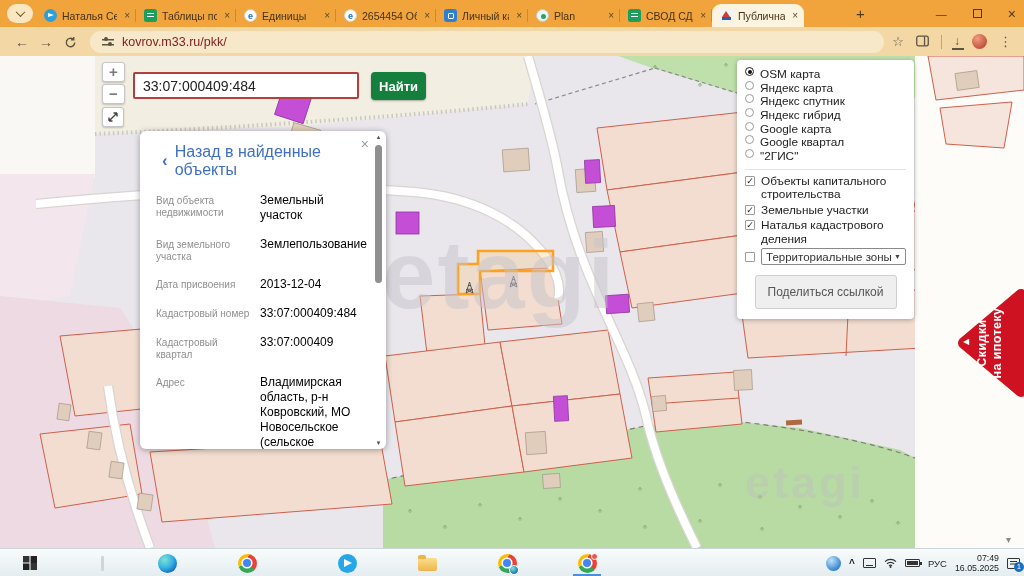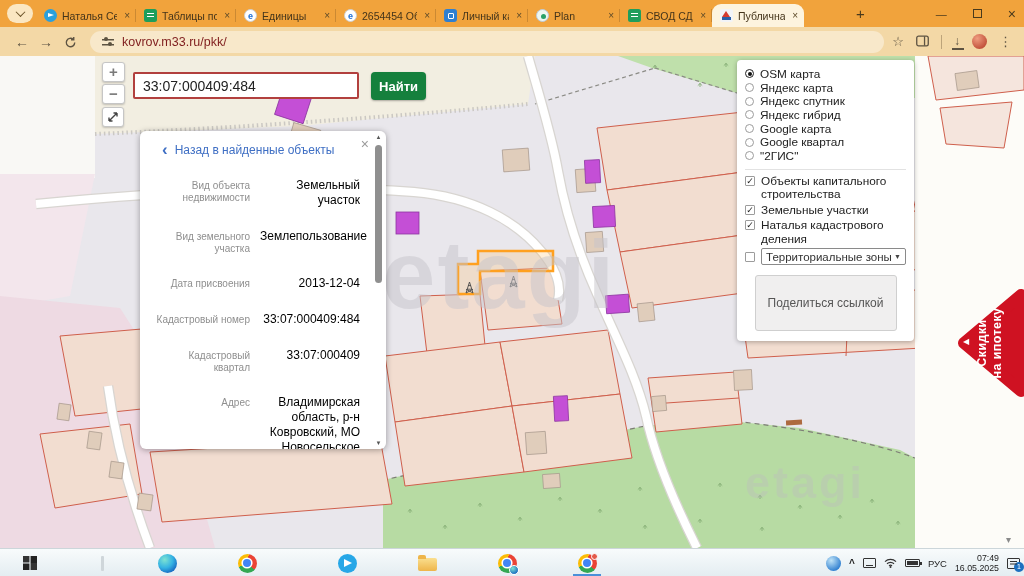--- a/index.html
+++ b/index.html
@@ -71,39 +71,39 @@
   
   .info-panel { position:absolute; left:140px; top:131px; width:246px; height:318px; background:#fff; border-radius:6px; box-shadow:0 1px 6px rgba(0,0,0,.35); overflow:hidden; }
   .ip-close { position:absolute; top:5px; right:17px; font-size:14px; color:#9b9b9b; }
   .ip-scroll { position:absolute; top:3px; right:2px; bottom:3px; width:11px; font-size:6px; color:#555; text-align:center; }
   .ip-thumb { position:absolute; top:11px; left:2px; width:7px; height:138px; border-radius:4px; background:#8f8f8f; }
   .ip-sarrow-up { position:absolute; top:0; left:0; right:0; }
   .ip-sarrow-dn { position:absolute; bottom:0; left:0; right:0; }
   .ip-content { padding:12px 26px 0 16px; }
   .backlink { display:flex; align-items:center; gap:7px; color:#3f6fc4; padding-left:6px; }
   .backlink .bchev { font-size:17px; font-weight:bold; line-height:12px; }
-  .backlink .btxt { font-size:12px; }
-  .irow { display:flex; margin-top:21px;text-align:right; }
+  .backlink .btxt { font-size:16px; }
+  .irow { display:flex; margin-top:14px; }
   .ilabel { width:104px; flex:none; font-size:10px; line-height:12px; color:#8f8f8f; padding-right:10px; padding-top:2px; }
   .ivalue { flex:1; font-size:12px; line-height:15px; color:#000000; }
 
   
   .layers-panel { position:absolute; left:737px; top:60px; width:177px; background:#fff; border-radius:4px; box-shadow:0 1px 5px rgba(0,0,0,.3); padding:7px 8px 10px 8px; }
-  .lrow { display:flex; align-items:center; gap:6px; height:13.7px; }
+  .lrow { display:flex; align-items:flex-start; gap:6px; height:13.7px; }
   .radio { width:9px; height:9px; border:1px solid #9c9c9c; border-radius:50%; flex:none; position:relative; }
   .radio.sel { border-color:#222; }
   .radio.sel::after{content:"";position:absolute;inset:1.5px;background:#111;border-radius:50%;}
   .llabel { font-size:11.8px; color:#222; white-space:nowrap; }
   .lp-sep { border-top:1px solid #e2e2e2; margin:6px 0 5px 0; }
   .crow { display:flex; gap:6px; margin-bottom:2px; align-items:flex-start; }
   .cb { width:10px; height:10px; border:1px solid #9c9c9c; border-radius:1px; flex:none; font-size:9px; line-height:9px; text-align:center; color:#222; margin-top:1px; background:#fff; }
   .clabel { font-size:11.8px; line-height:13.5px; color:#222; }
   .zones-select { flex:1; border:1px solid #8a8a8a; border-radius:2px; height:17px; display:flex; align-items:center; padding:0 4px; font-size:11.5px; color:#333; justify-content:space-between; background:#fff; }
   .zones-select .dd { font-size:7px; color:#444; }
-  .sharebtn { display:block; margin:10px auto 0 auto; background:#f0efef; border:1px solid #cfcfcf; border-radius:3px; font-size:12px; color:#555; padding:20px 12px; }
+  .sharebtn { display:block; margin:10px auto 0 auto; background:#f0efef; border:1px solid #cfcfcf; border-radius:3px; font-size:12px; color:#555; padding:9px 12px; }
 
   
   .ribbon { position:absolute; right:-2px; top:287px; width:74px; height:112px; z-index:3; }
   .ribbon-text { position:absolute; left:-15px; top:39px; width:110px; height:34px; transform:rotate(-90deg); text-align:center; color:#fff; font-weight:bold; font-size:12.5px; line-height:15px; letter-spacing:.4px; }
   .ribbon-arrow { position:absolute; left:11px; top:50px; color:#fff; font-size:8px; }
 
   .map-chevron { position:absolute; left:1006px; top:534px; color:#8a8a8a; font-size:10px; }
 
   
   .taskbar { position:absolute; left:0; top:548px; width:1024px; height:28px; background:linear-gradient(#f8fbfc,#e4edf1); border-top:1px solid #ccd6da; z-index:10; }

